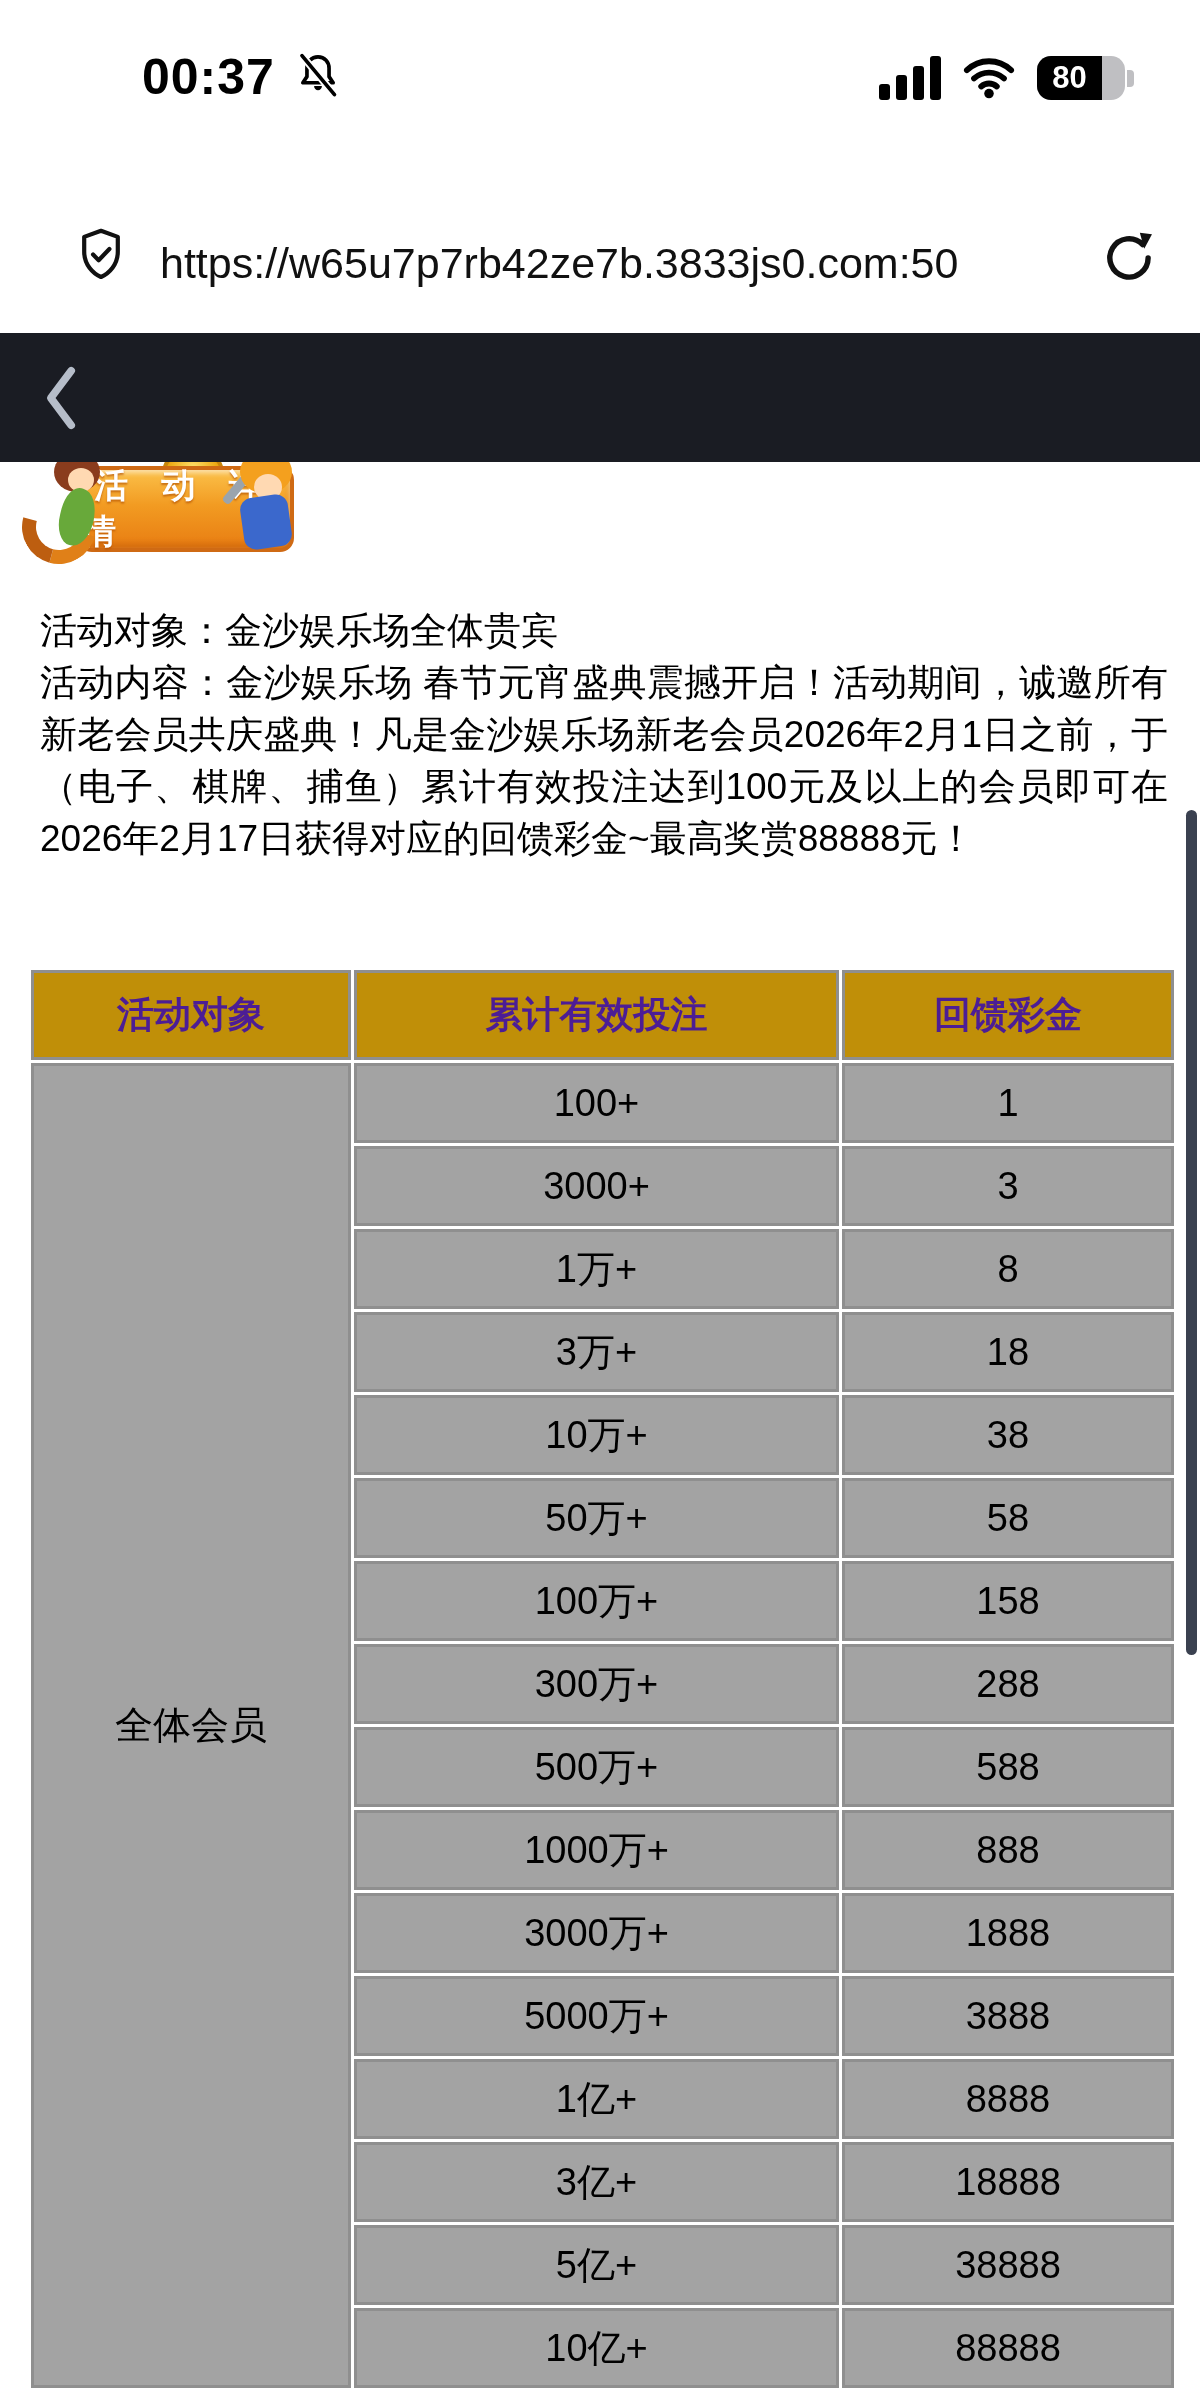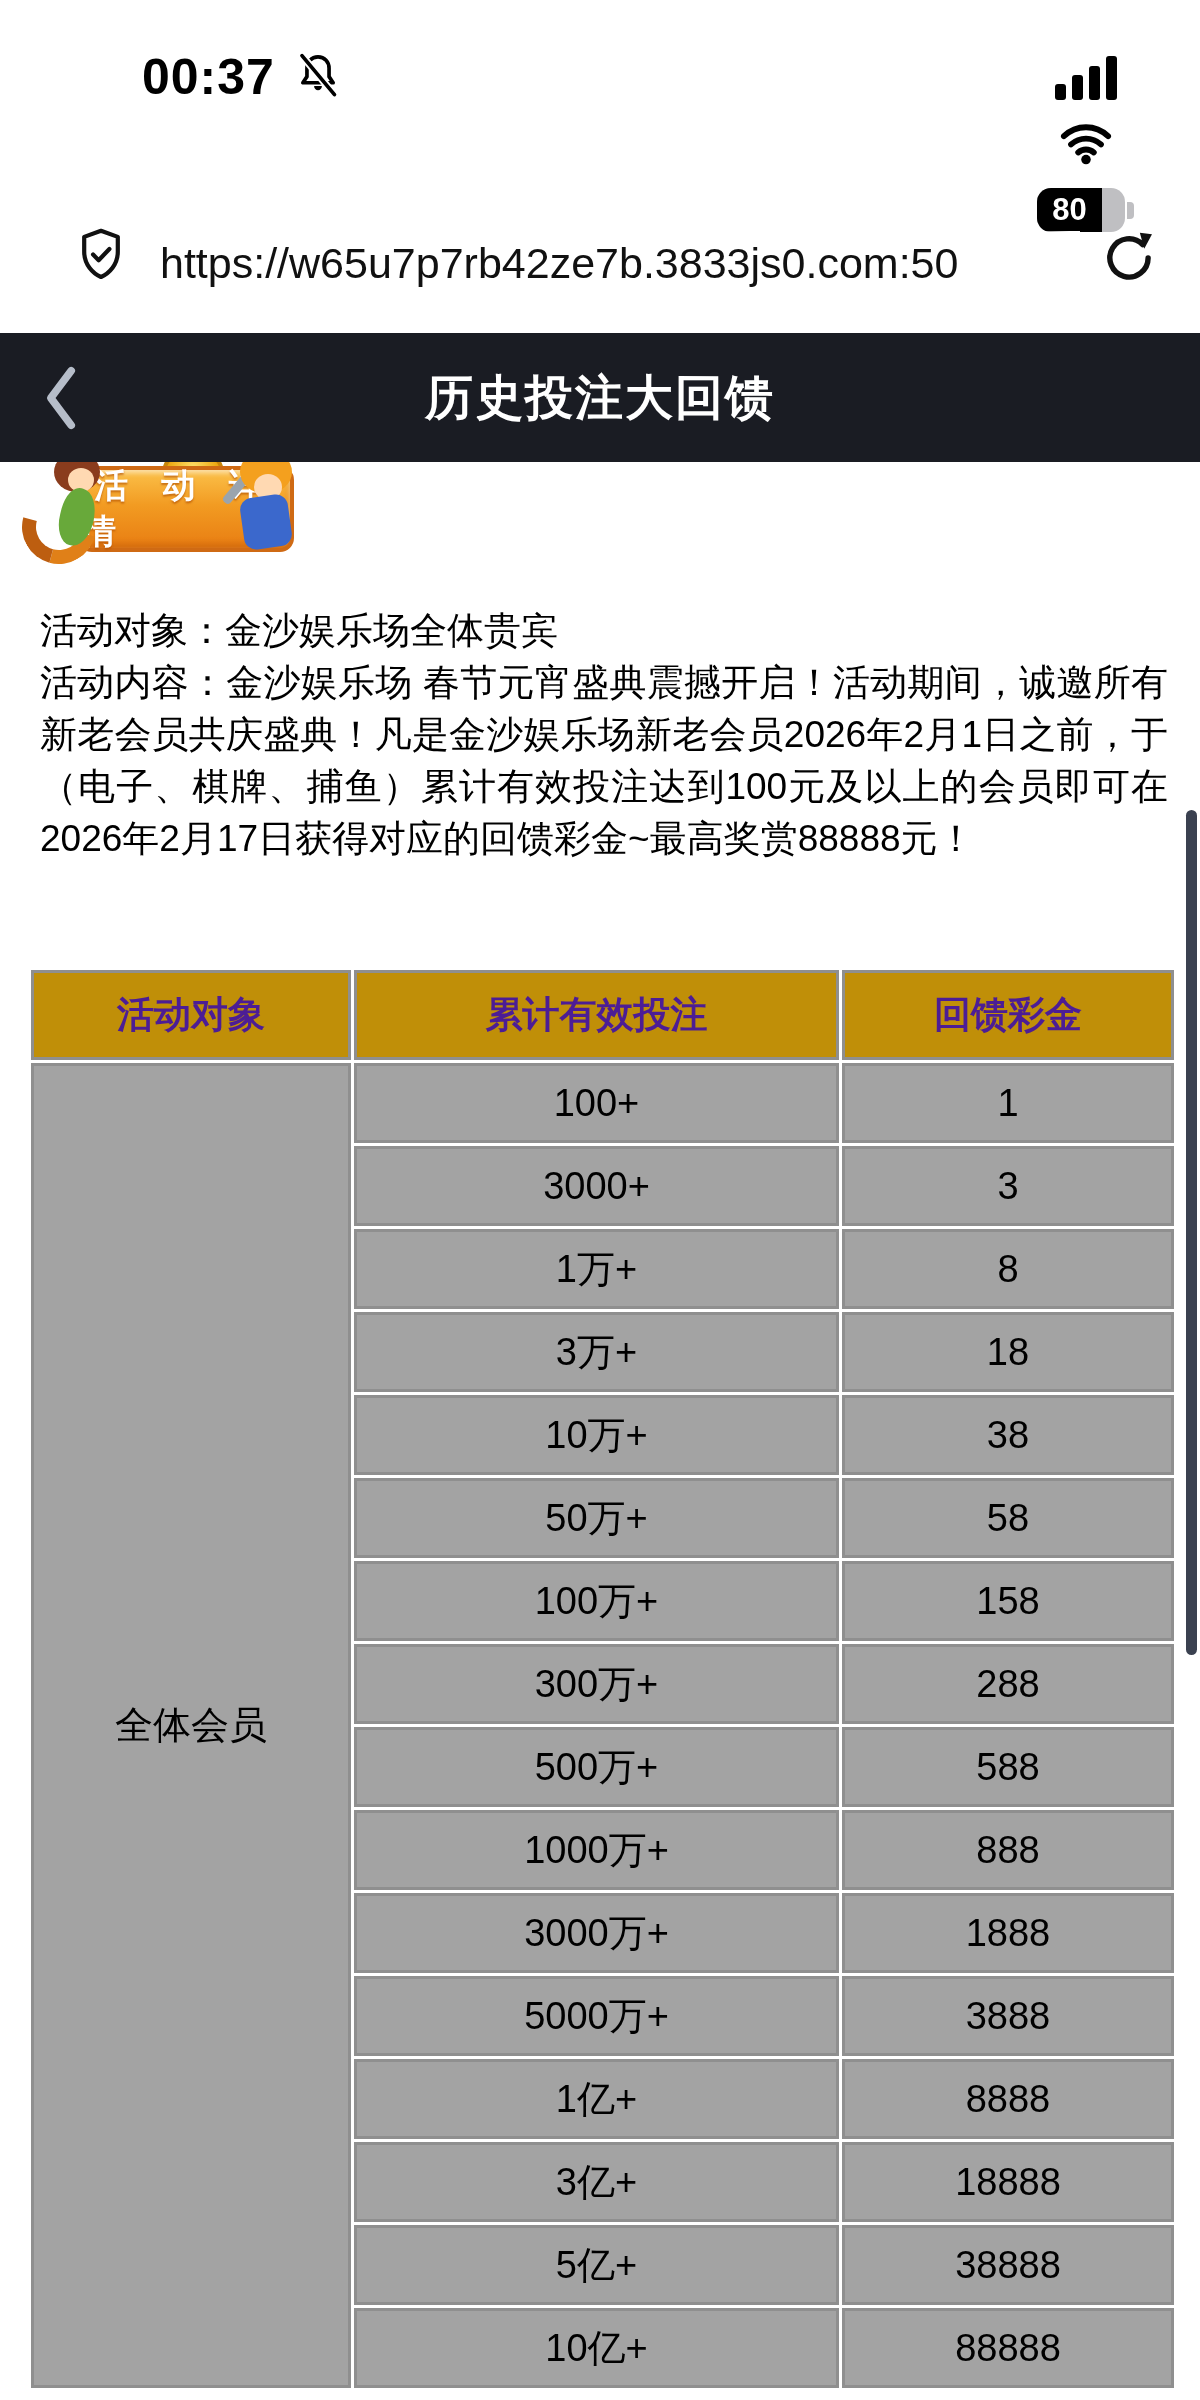--- a/index.html
+++ b/index.html
@@ -7,21 +7,21 @@
   body {
     font-family:"Liberation Sans","DejaVu Sans",sans-serif;
     background:#ffffff;
   }
   .screen { position:relative; width:1200px; height:2400px; background:#ffffff; overflow:hidden; }
 
   
   .status-bar { position:absolute; top:0; left:0; width:1200px; height:130px;margin-left:24px; }
   .status-time { position:absolute; left:118px; top:48px; font-size:50px; font-weight:600; color:#000; letter-spacing:1px; }
   .bell-icon { position:absolute; left:268px; top:50px; width:52px; height:52px; }
-  .status-right { position:absolute; right:90px; top:56px; display:flex; align-items:center; gap:22px;flex-direction:column; }
+  .status-right { position:absolute; right:90px; top:56px; display:flex; align-items:center; gap:22px; }
   .signal { display:flex; align-items:flex-end; gap:6px; height:44px; }
   .signal span { width:11px; background:#000; border-radius:3px; display:block; }
   .signal .b1{height:16px;} .signal .b2{height:25px;} .signal .b3{height:34px;} .signal .b4{height:44px;}
   .wifi-icon { width:52px; height:44px; }
   .battery { position:relative; width:88px; height:44px; border-radius:14px; background:#bfbfc2; overflow:hidden; }
   .battery-fill { position:absolute; left:0; top:0; bottom:0; width:74%; background:#000; }
   .battery-text { position:absolute; left:0; top:0; width:74%; height:100%; display:flex; align-items:center; justify-content:center; color:#fff; font-size:31px; font-weight:700; }
   .battery-nub { width:7px; height:17px; background:#bfbfc2; border-radius:0 4px 4px 0; margin-left:2px; }
 
   
@@ -123,21 +123,20 @@
       <polygon points="16.2,2.2 20.9,2.8 17.9,8.4" fill="#111"></polygon>
     </svg>
   </div>
 
   <div class="nav-header">
     <div class="back-button">
       <svg width="42" height="68" viewBox="0 0 24 40">
         <polyline points="18,4 6,20 18,36" fill="none" stroke="#b6bdc9" stroke-width="4.5" stroke-linecap="round" stroke-linejoin="round"></polyline>
       </svg>
     </div>
-    <div class="nav-title">历史投注大回馈</div>
   </div>
 
   <div class="banner">
     <div class="coin"></div>
     <div class="banner-plate">
       <span class="banner-label">活 动 详 情</span>
     </div>
     <div class="swirl"></div>
     <div class="fairy-hair"></div>
     <div class="fairy-face"></div>

